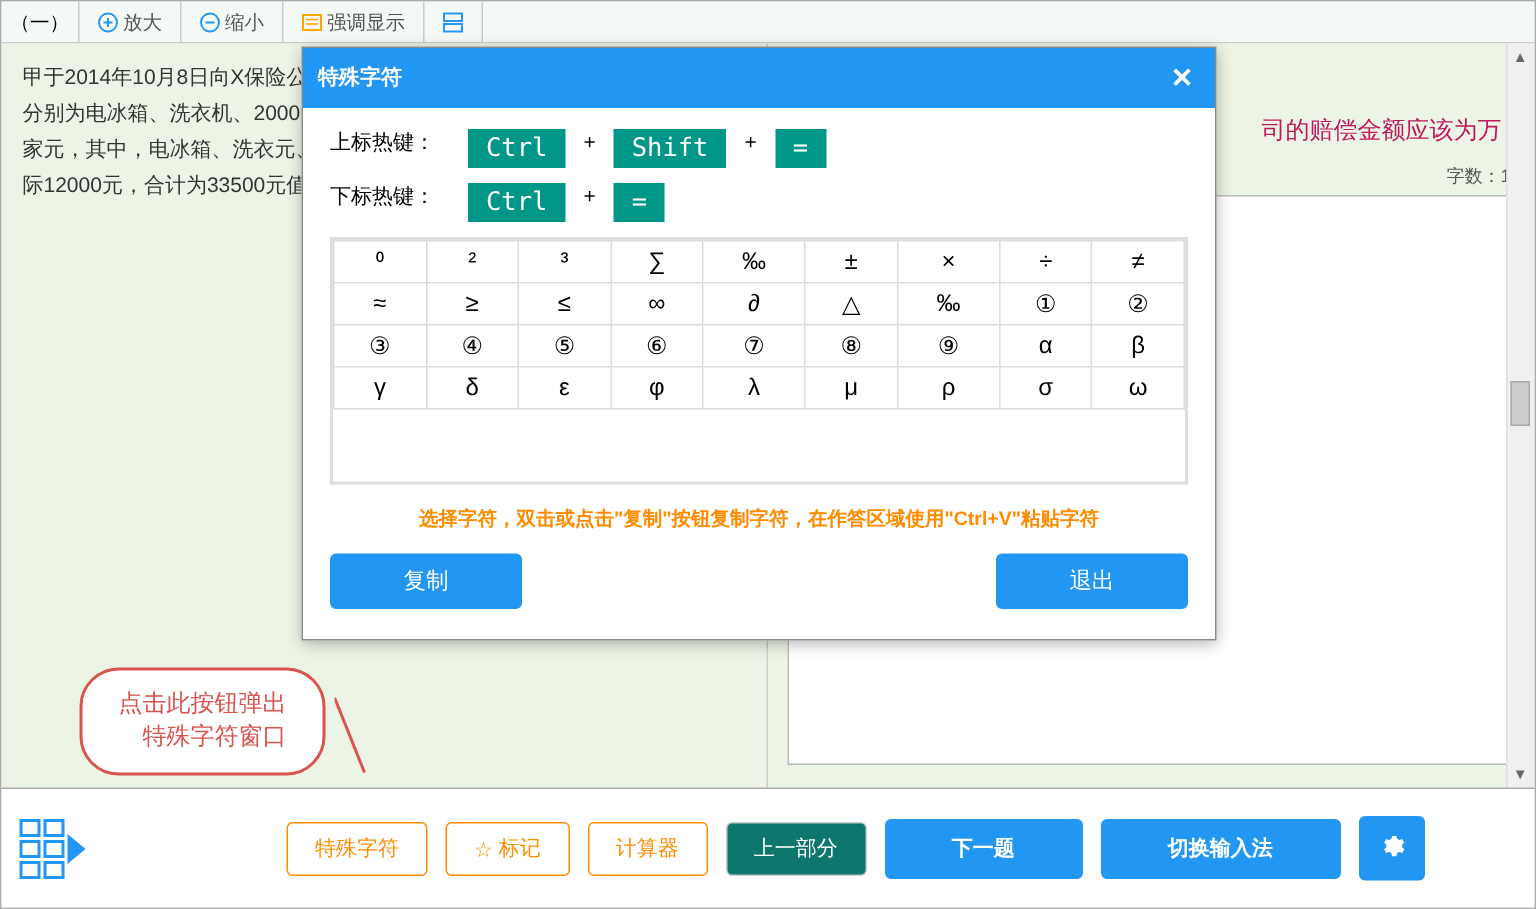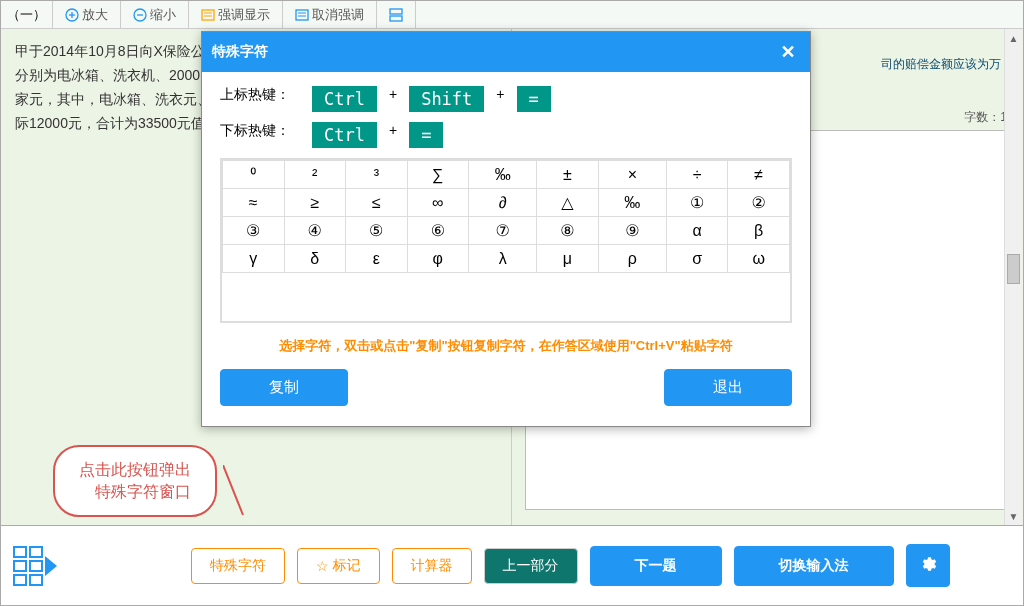--- a/index.html
+++ b/index.html
@@ -94,46 +94,34 @@
             <line x1="3" y1="8" x2="11" y2="8" stroke="#ffa500"></line>
           </svg>
         </span>
       <span>强调显示</span>
     </div>
   </div>
   <div class="toolbar-group">
     <div class="toolbar-btn">
       <span class="icon-box">
           <svg width="14" height="14">
-            <rect x="1" y="2" width="12" height="10" fill="none" stroke="#2196f3" stroke-width="1.3"></rect>
-            <line x1="3" y1="5" x2="11" y2="5" stroke="#2196f3"></line>
-            <line x1="3" y1="8" x2="11" y2="8" stroke="#2196f3"></line>
-          </svg>
-        </span>
-      <span>取消强调</span>
-    </div>
-  </div>
-  <div class="toolbar-group">
-    <div class="toolbar-btn">
-      <span class="icon-box">
-          <svg width="14" height="14">
             <rect x="1" y="1" width="12" height="5" fill="none" stroke="#2196f3" stroke-width="1.3"></rect>
             <rect x="1" y="8" width="12" height="5" fill="none" stroke="#2196f3" stroke-width="1.3"></rect>
           </svg>
         </span>
     </div>
   </div>
 </div>
 
 <div class="main-area">
   <div class="left-panel">
     <span>甲于2014年10月8日向X保险公司投保家财险，X保险公司的赔偿金额应该为万分别为电冰箱、洗衣机、2000元、8000元、10000元年。2015年3月18日，甲家元，其中，电冰箱、洗衣元、2500元、8000元、110生时，甲前列家财的实际12000元，合计为33500元值总额为200万元。</span>
   </div>
   <div class="right-panel">
-    <div style="position:absolute; right:22px; top:27px; font-size:12px; color:#0c4a6e;">司的赔偿金额应该为万</div>
+    <div style="position:absolute; right:22px; top:48px; font-size:16px; color:#be185d;">司的赔偿金额应该为万</div>
     <div style="height:70px;"></div>
     <div class="char-count">
       <span>字数：</span><span>1</span>
     </div>
     <div class="answer-box"></div>
   </div>
 </div>
 
 <div class="scrollbar-v">
   <div class="sb-arrow">▲</div>

